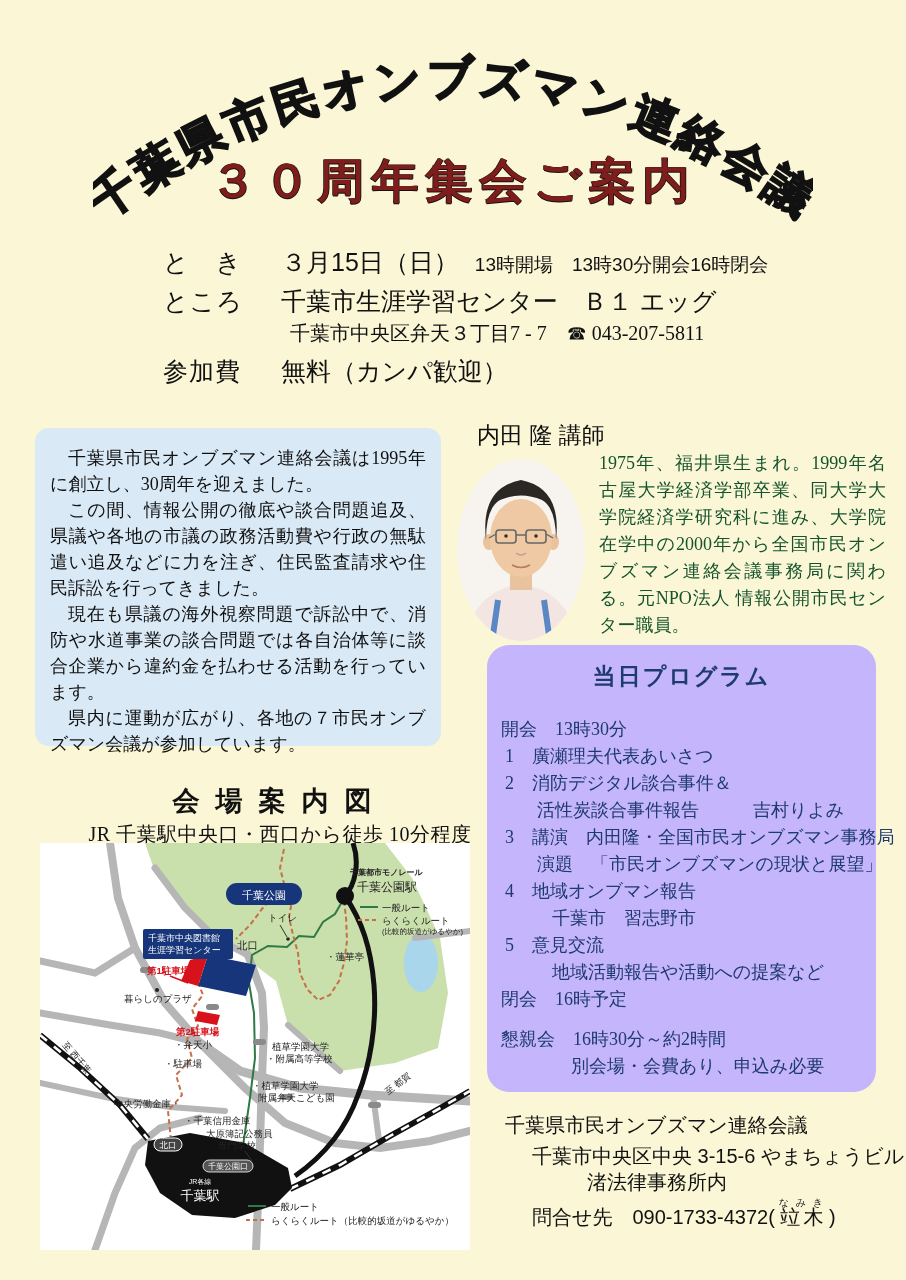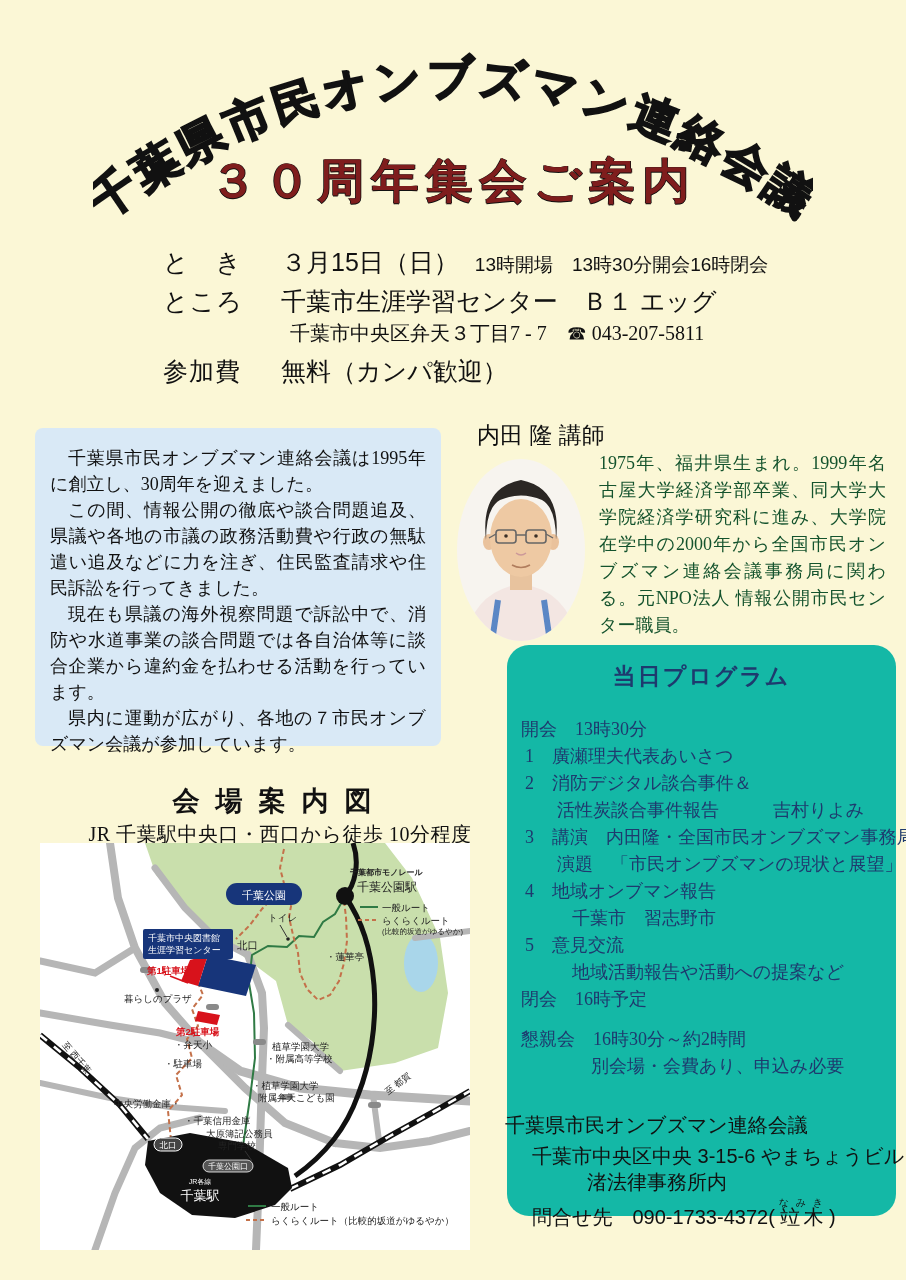--- a/index.html
+++ b/index.html
@@ -26,38 +26,38 @@
   .info-value { font-size:25px; }
   .info-small { font-size:19px; }
   #row-when   { left:163px; top:246px; }
   #row-where  { left:163px; top:285px; }
   #row-addr   { left:290px; top:320px; font-family:"Liberation Serif", serif; font-size:20px; }
   #row-fee    { left:163px; top:355px; }
 
   
   #about-box {
     position:absolute; left:35px; top:428px; width:406px; height:318px;
-    background:#D9E9F6; border-radius:8px; padding:17px 15px;
+    background:#D9E9F6; border-radius:14px; padding:17px 15px;
     font-family:"Liberation Serif", serif; font-size:18px; line-height:26px; color:#111;
   }
   #about-box p { text-indent:1em; text-align:justify; }
 
   
   #speaker-name { position:absolute; left:477px; top:420px; font-size:23px; color:#111; }
   #speaker-photo { position:absolute; left:456px; top:458px; width:130px; height:184px; }
   #speaker-bio {
     position:absolute; left:599px; top:450px; width:287px;
     font-family:"Liberation Serif", serif; font-size:18px; line-height:27px;
     text-align:justify; color:#14532d;
   }
 
   
   #program-box {
-    position:absolute; left:487px; top:645px; width:389px; height:571px;
-    background:#14b8a6; border-radius:22px; color:#1E3A6E;margin-left:20px;
+    position:absolute; left:487px; top:645px; width:389px; height:447px;
+    background:#c4b5fd; border-radius:22px; color:#1E3A6E;
   }
   #program-title { margin-top:16px; margin-bottom:24px; text-align:center;
     font-size:23px; font-weight:bold; letter-spacing:2px; }
   .prog-lines { padding:0 10px; font-family:"Liberation Serif", serif;
     font-size:18px; line-height:27px; white-space:nowrap; }
   .prog-line.plain { padding-left:4px; }
   .prog-line.item  { padding-left:8px; }
   .prog-line.cont  { padding-left:40px; }
   .prog-line.sub   { padding-left:55px; }
   .prog-line.sub2  { padding-left:74px; }

